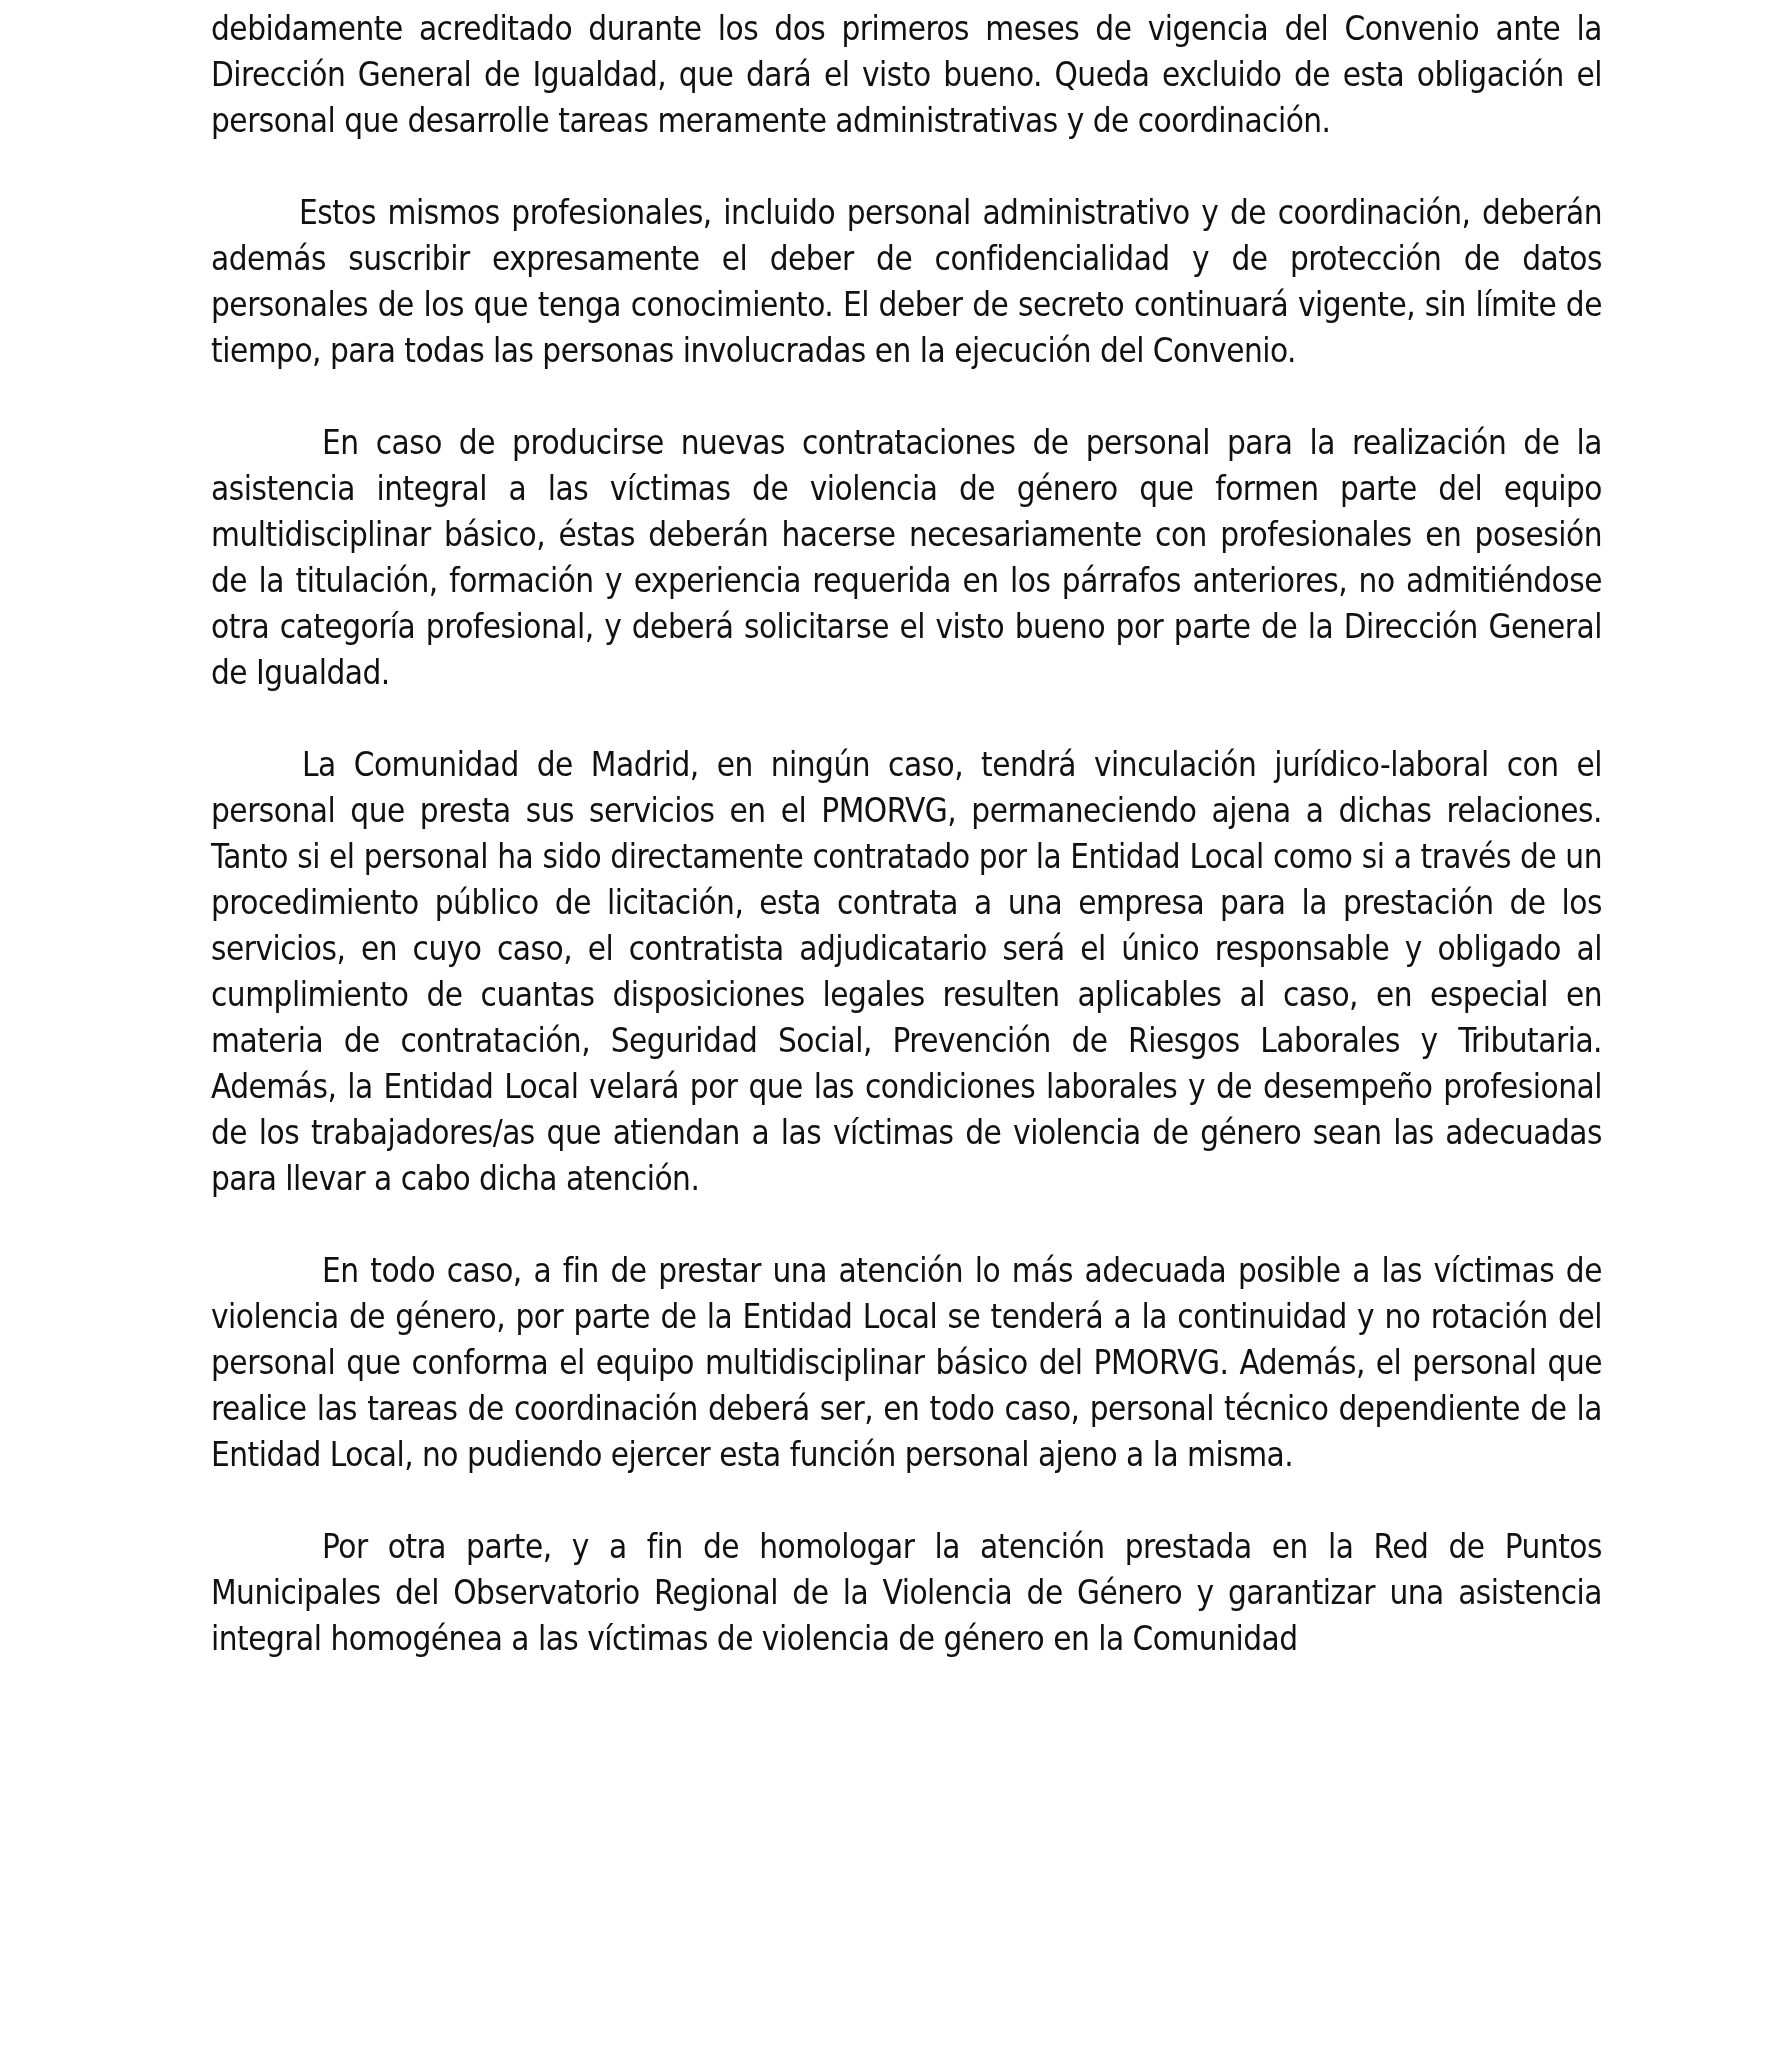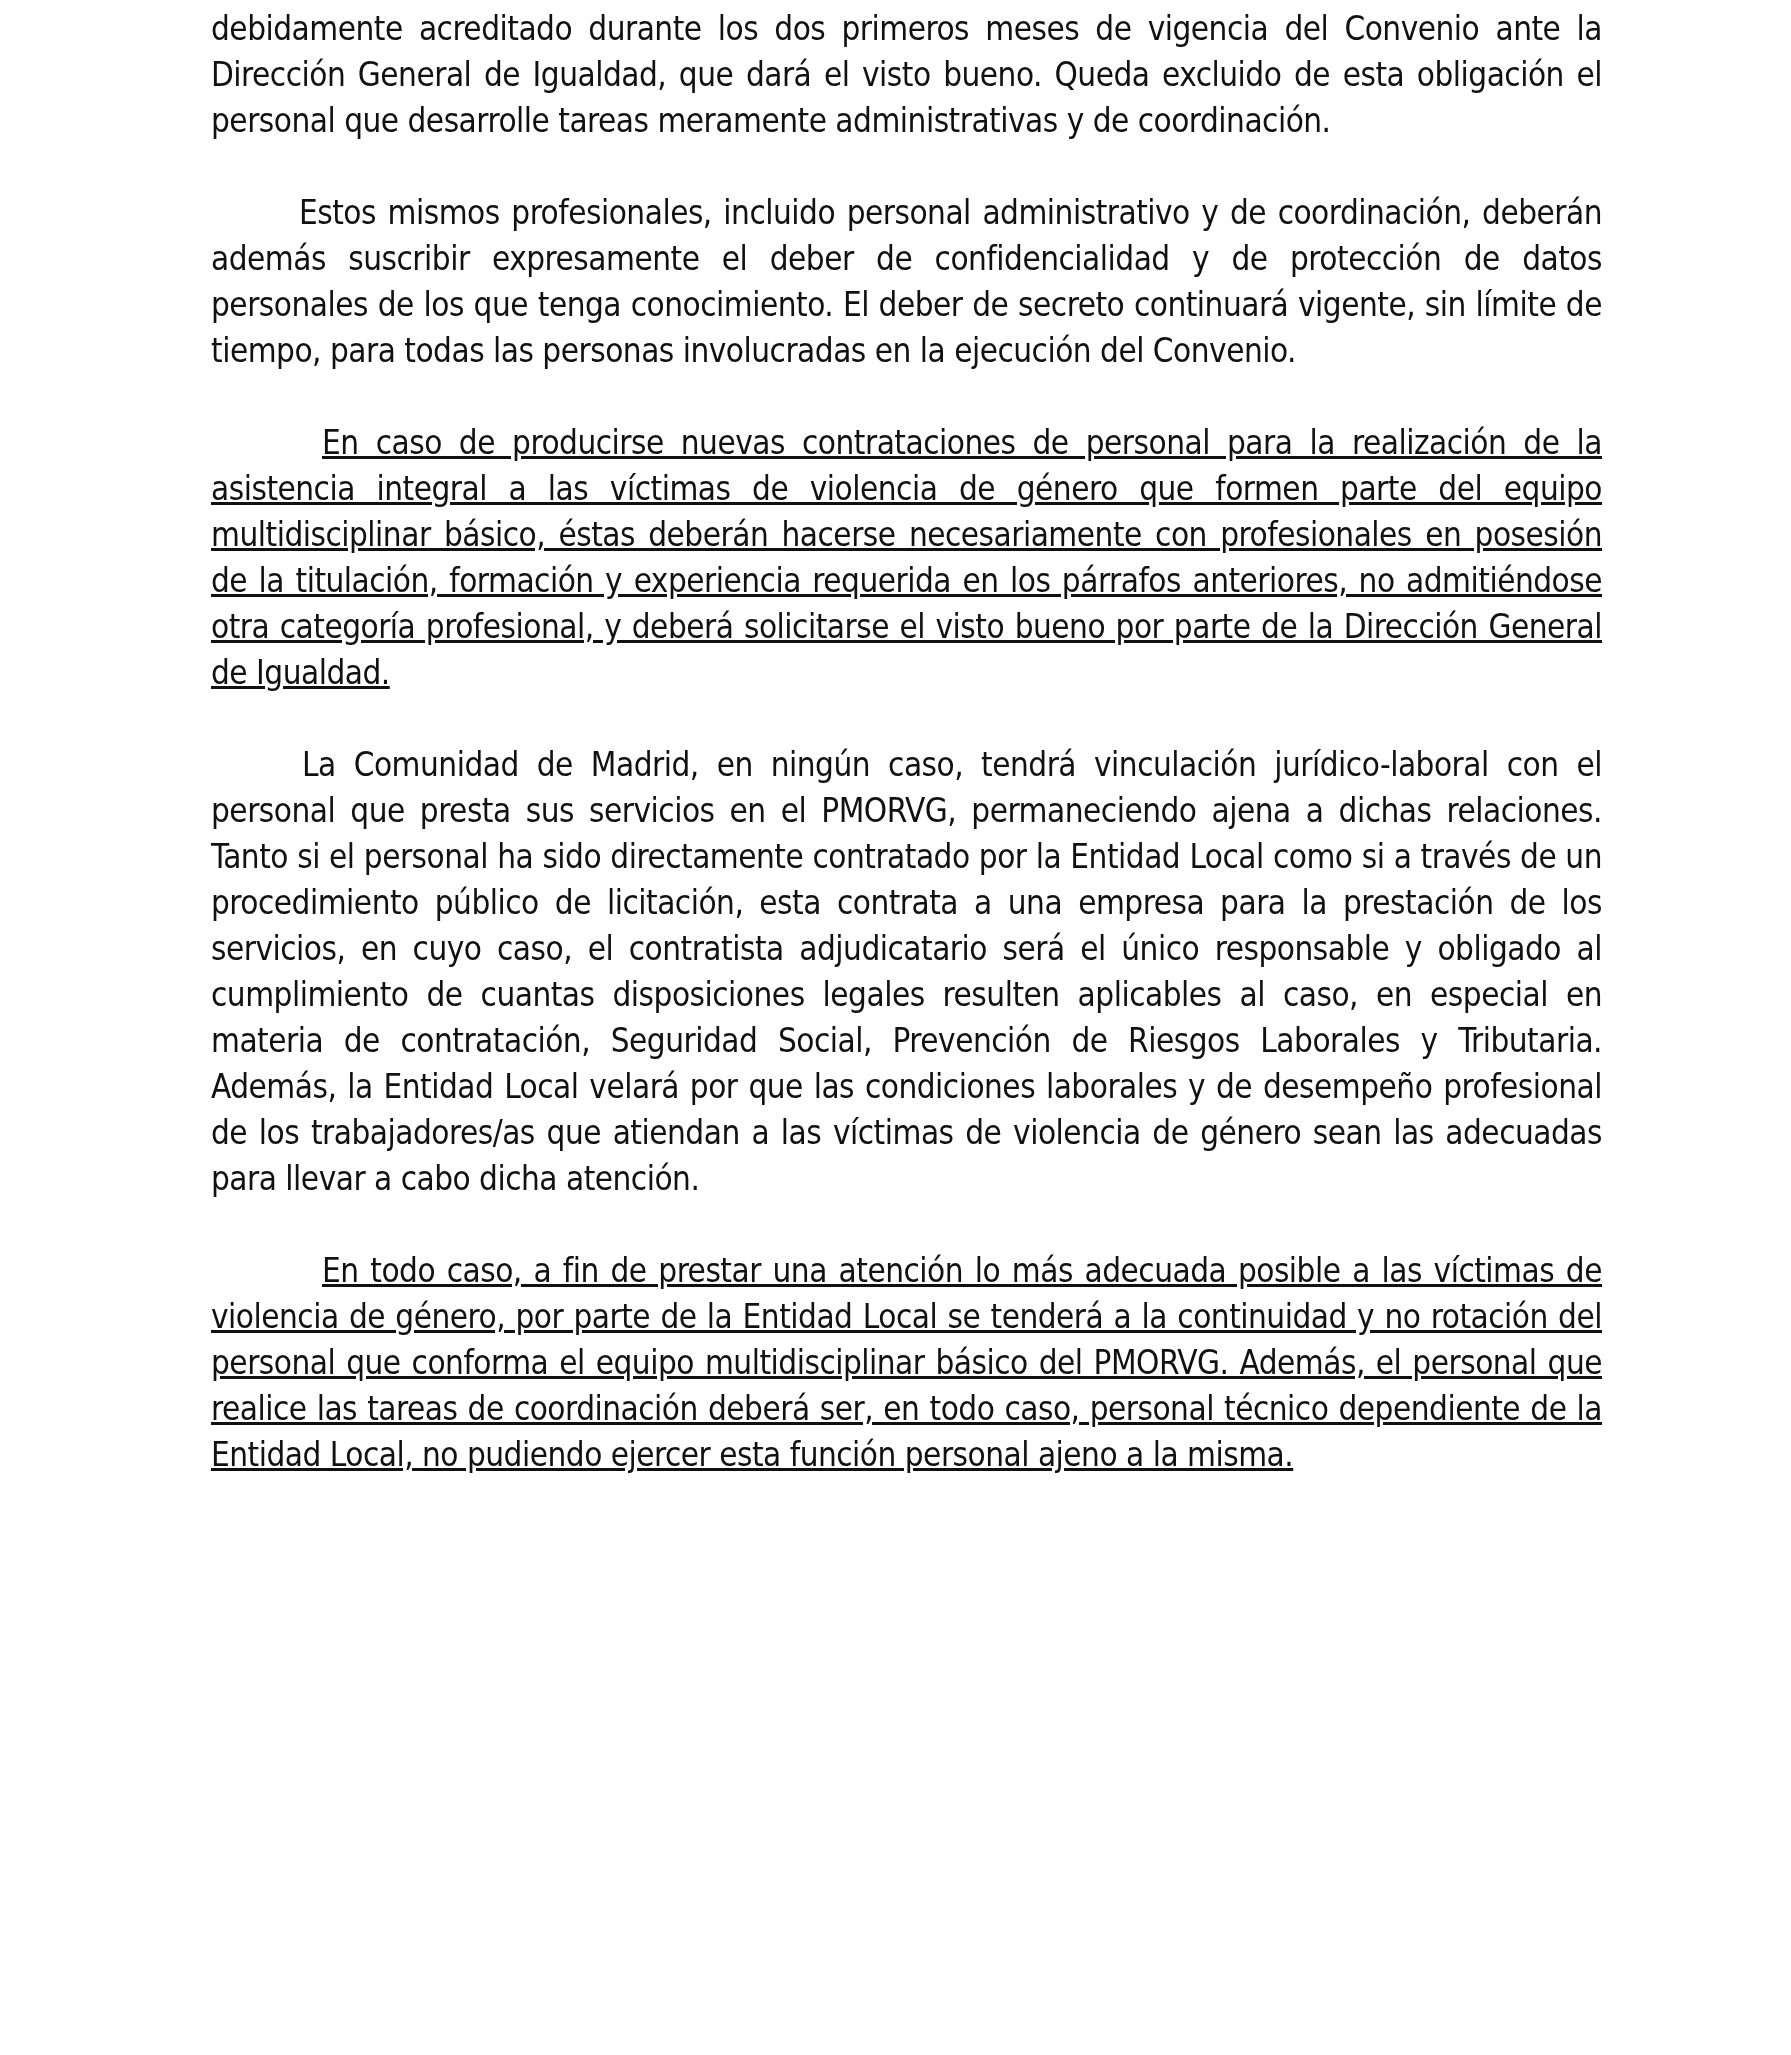--- a/index.html
+++ b/index.html
@@ -11,26 +11,27 @@
       width: 1403px;
       font-family: "DejaVu Sans Condensed", "DejaVu Sans", sans-serif;
       font-stretch: condensed;
       font-size: 33px;
       line-height: 46px;
       color: #111111;
       letter-spacing: -0.5px;
     }
     .para { margin: 0 12px 46px 0; text-align: justify; text-align-last: left; }
     .ind-a { text-indent: 88px; }
-    .ind-b { text-indent: 111px; text-decoration: underline; }
+    .ind-b { text-indent: 111px; }
     .ind-c { text-indent: 91px; }
   </style>
 </head>
 <body>
 
 <div class="page">
   <p class="para">debidamente acreditado durante los dos primeros meses de vigencia del Convenio ante la Dirección General de Igualdad, que dará el visto bueno. Queda excluido de esta obligación el personal que desarrolle tareas meramente administrativas y de coordinación.</p>
   <p class="para ind-a">Estos mismos profesionales, incluido personal administrativo y de coordinación, deberán además suscribir expresamente el deber de confidencialidad y de protección de datos personales de los que tenga conocimiento. El deber de secreto continuará vigente, sin límite de tiempo, para todas las personas involucradas en la ejecución del Convenio.</p>
   <p class="para ind-b">En caso de producirse nuevas contrataciones de personal para la realización de la asistencia integral a las víctimas de violencia de género que formen parte del equipo multidisciplinar básico, éstas deberán hacerse necesariamente con profesionales en posesión de la titulación, formación y experiencia requerida en los párrafos anteriores, no admitiéndose otra categoría profesional, y deberá solicitarse el visto bueno por parte de la Dirección General de Igualdad.</p>
   <p class="para ind-c">La Comunidad de Madrid, en ningún caso, tendrá vinculación jurídico-laboral con el personal que presta sus servicios en el PMORVG, permaneciendo ajena a dichas relaciones. Tanto si el personal ha sido directamente contratado por la Entidad Local como si a través de un procedimiento público de licitación, esta contrata a una empresa para la prestación de los servicios, en cuyo caso, el contratista adjudicatario será el único responsable y obligado al cumplimiento de cuantas disposiciones legales resulten aplicables al caso, en especial en materia de contratación, Seguridad Social, Prevención de Riesgos Laborales y Tributaria. Además, la Entidad Local velará por que las condiciones laborales y de desempeño profesional de los trabajadores/as que atiendan a las víctimas de violencia de género sean las adecuadas para llevar a cabo dicha atención.</p>
   <p class="para ind-b">En todo caso, a fin de prestar una atención lo más adecuada posible a las víctimas de violencia de género, por parte de la Entidad Local se tenderá a la continuidad y no rotación del personal que conforma el equipo multidisciplinar básico del PMORVG. Además, el personal que realice las tareas de coordinación deberá ser, en todo caso,  personal técnico dependiente de la Entidad Local, no pudiendo ejercer esta función personal ajeno a la misma.</p>
+  <p class="para ind-b">Por otra parte, y a fin de homologar la atención prestada en la Red de Puntos Municipales del Observatorio Regional de la Violencia de Género y garantizar una asistencia integral homogénea a las víctimas de violencia de género en la Comunidad</p>
 </div>
 
 
 </body></html>

